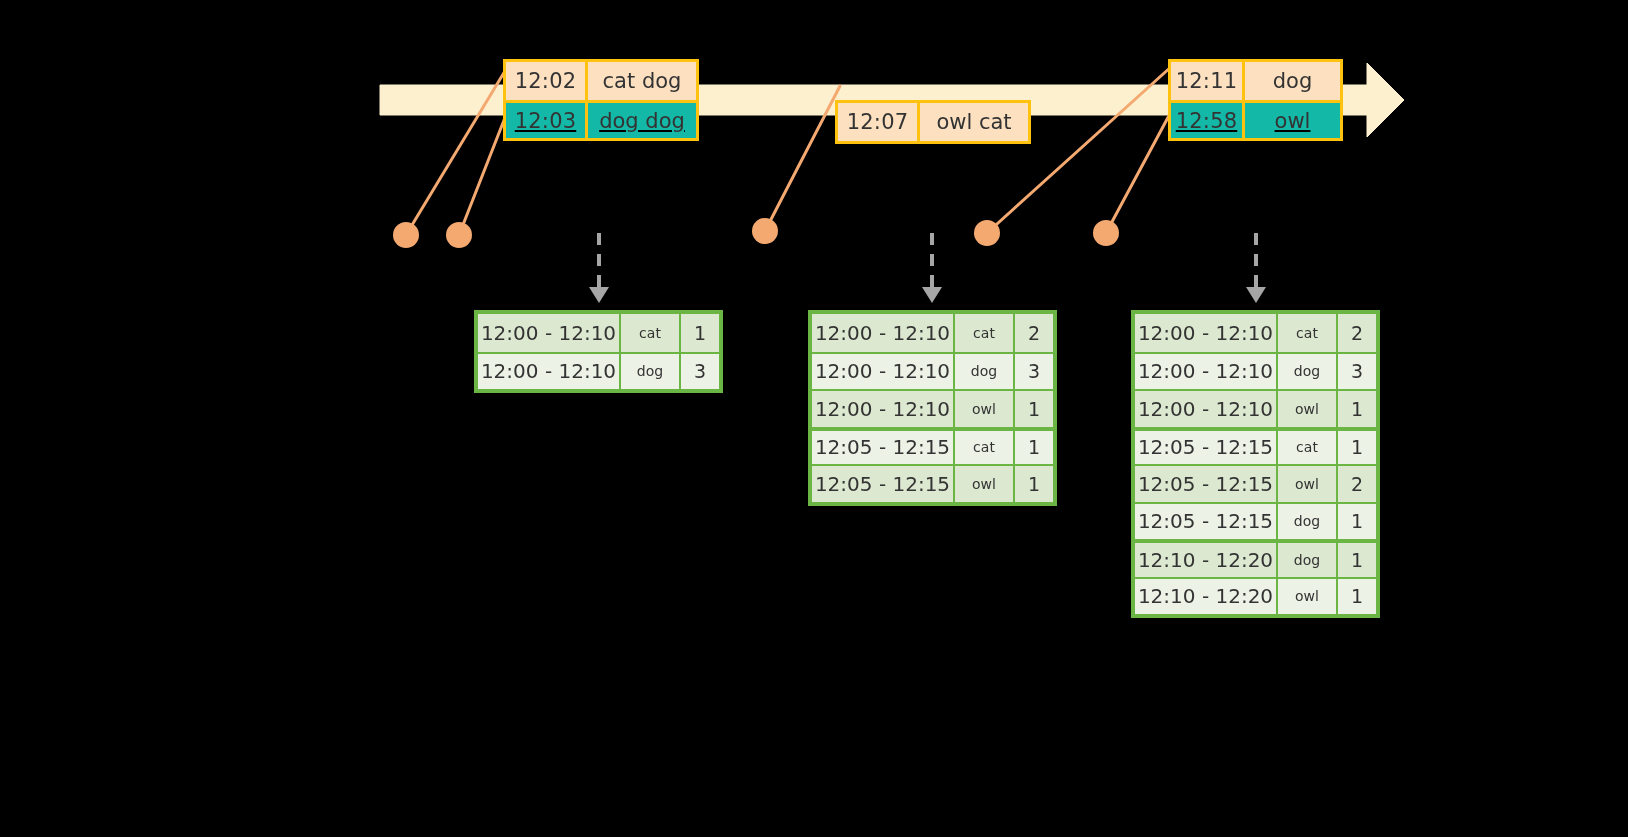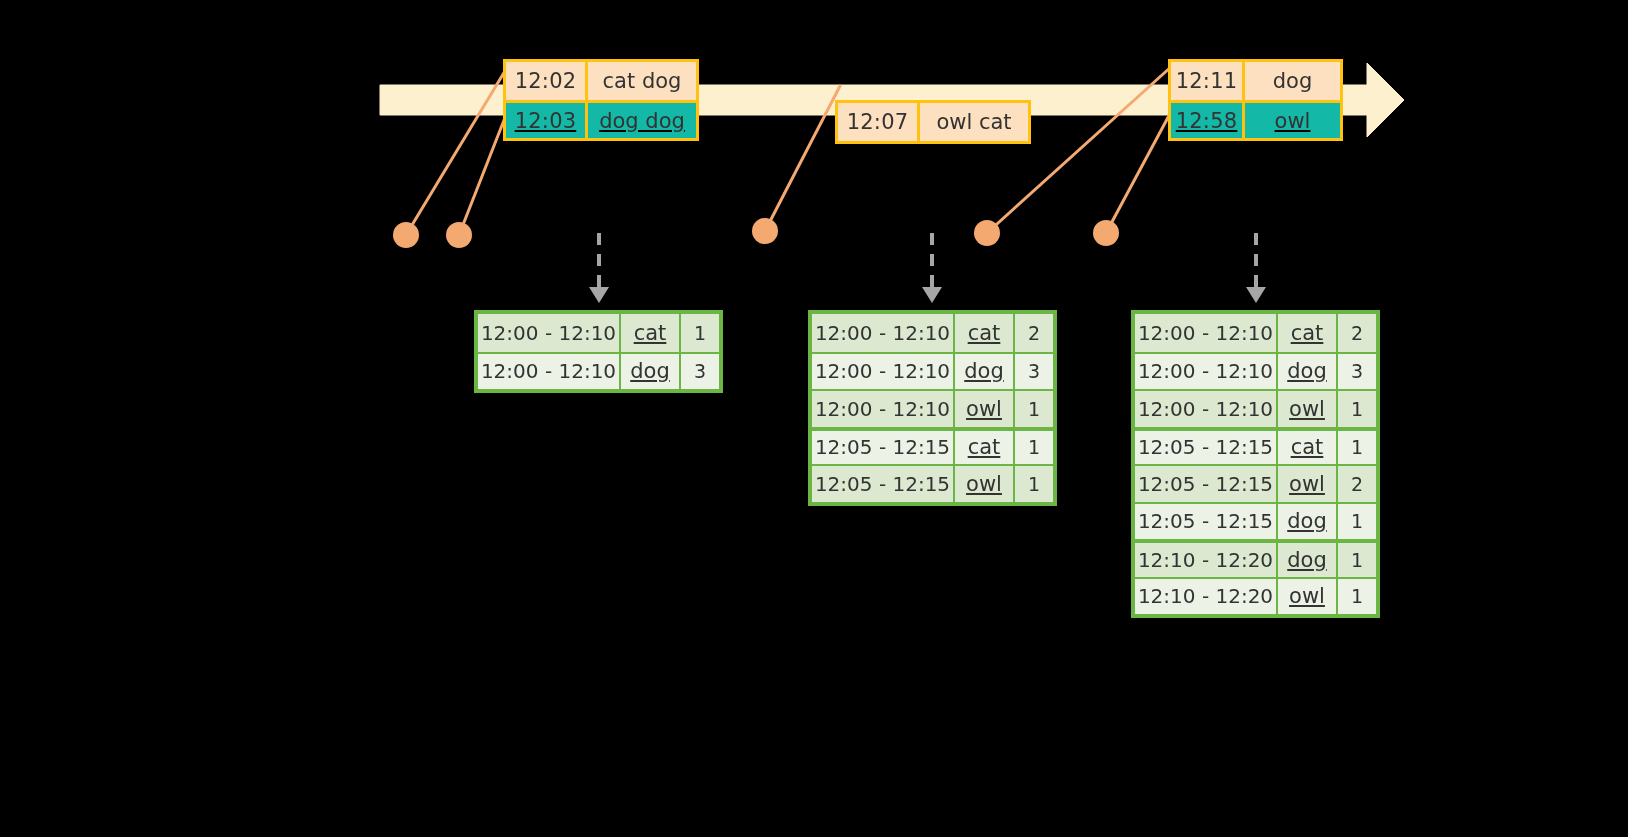--- a/index.html
+++ b/index.html
@@ -110,23 +110,22 @@
     justify-content: center;
     font-size: 20px;
     color: #333333;
   }
   .res-word {
     box-sizing: border-box;
     border-right: 2px solid #6AB544;
     display: flex;
     align-items: center;
     justify-content: center;
-    font-size: 21px;
-    color: #333333;
-    text-decoration: underline;
+    font-size: 14px;
+    color: #333333;
   }
   .res-count {
     box-sizing: border-box;
     display: flex;
     align-items: center;
     justify-content: center;
     font-size: 19px;
     color: #333333;
   }
 

